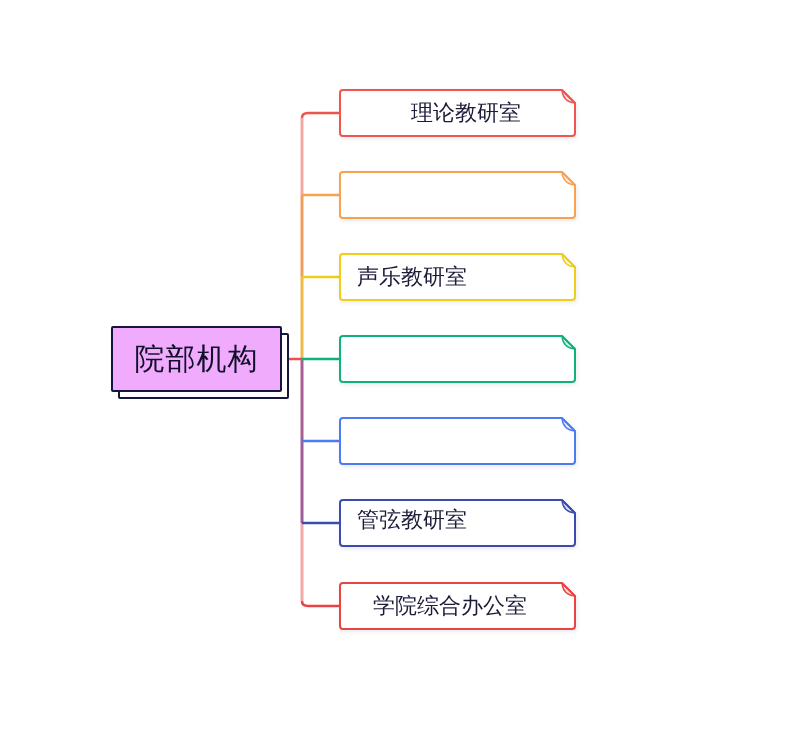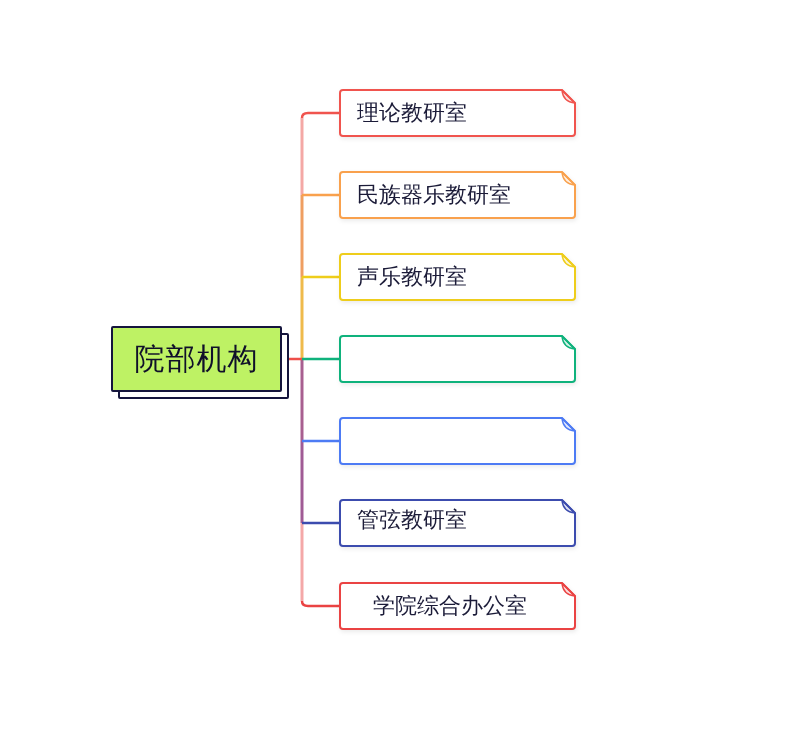--- a/index.html
+++ b/index.html
@@ -24,21 +24,21 @@
   }
   #root-shadow{
     position:absolute;z-index:2;
     background:#ffffff;
     border:2px solid #15153d;
     border-radius:2px;
     box-sizing:border-box;
   }
   #root-node{
     position:absolute;z-index:3;
-    background:#bef264;
+    background:#f0abfc;
     border:2px solid #15153d;
     border-radius:2px;
     box-sizing:border-box;
     display:flex;align-items:center;justify-content:center;
     color:#10102a;
     font-size:30px;
     letter-spacing:1px;
     cursor:pointer;
   }
 </style>
@@ -92,25 +92,22 @@
         V 586 Q 340,583 343,583 Z" fill="#ffffff" stroke="#ea4343" stroke-width="2" stroke-linejoin="round"></path>
         <path d="M 562,583 Q 563,595 575,596 L 562,583 Z" fill="rgba(234,67,67,0.18)" stroke="#ea4343" stroke-width="1.5" stroke-linejoin="round"></path>
       </g>
     </svg>
 
   <div id="root-shadow" style="left: 118px; top: 333px; width: 171px; height: 66px; border-color: rgb(21, 21, 61);"></div>
   <div id="root-node" style="left: 111px; top: 326px; width: 171px; height: 66px; border-color: rgb(21, 21, 61); color: rgb(16, 16, 42);">
     <span>院部机构</span>
   </div>
 
-  <div class="topic-label" style="left: 340px; top: 90px; width: 235px; height: 46px; font-size: 22px; color: rgb(27, 27, 56);">
+  <div class="topic-label" style="left: 340px; top: 90px; width: 235px; height: 46px; font-size: 22px; color: rgb(27, 27, 56); justify-content: center;">
     <span>理论教研室</span>
-  </div>
-  <div class="topic-label" style="left: 340px; top: 172px; width: 235px; height: 46px; font-size: 22px; color: rgb(27, 27, 56);">
-    <span>民族器乐教研室</span>
   </div>
   <div class="topic-label" style="left: 340px; top: 254px; width: 208px; height: 46px; font-size: 22px; color: rgb(27, 27, 56);">
     <span>声乐教研室</span>
   </div>
   <div class="topic-label" style="left: 340px; top: 500px; width: 235px; height: 40px; font-size: 22px; color: rgb(27, 27, 56);">
     <span>管弦教研室</span>
   </div>
   <div class="topic-label" style="left: 356px; top: 583px; width: 235px; height: 46px; font-size: 22px; color: rgb(27, 27, 56);">
     <span>学院综合办公室</span>
   </div>

